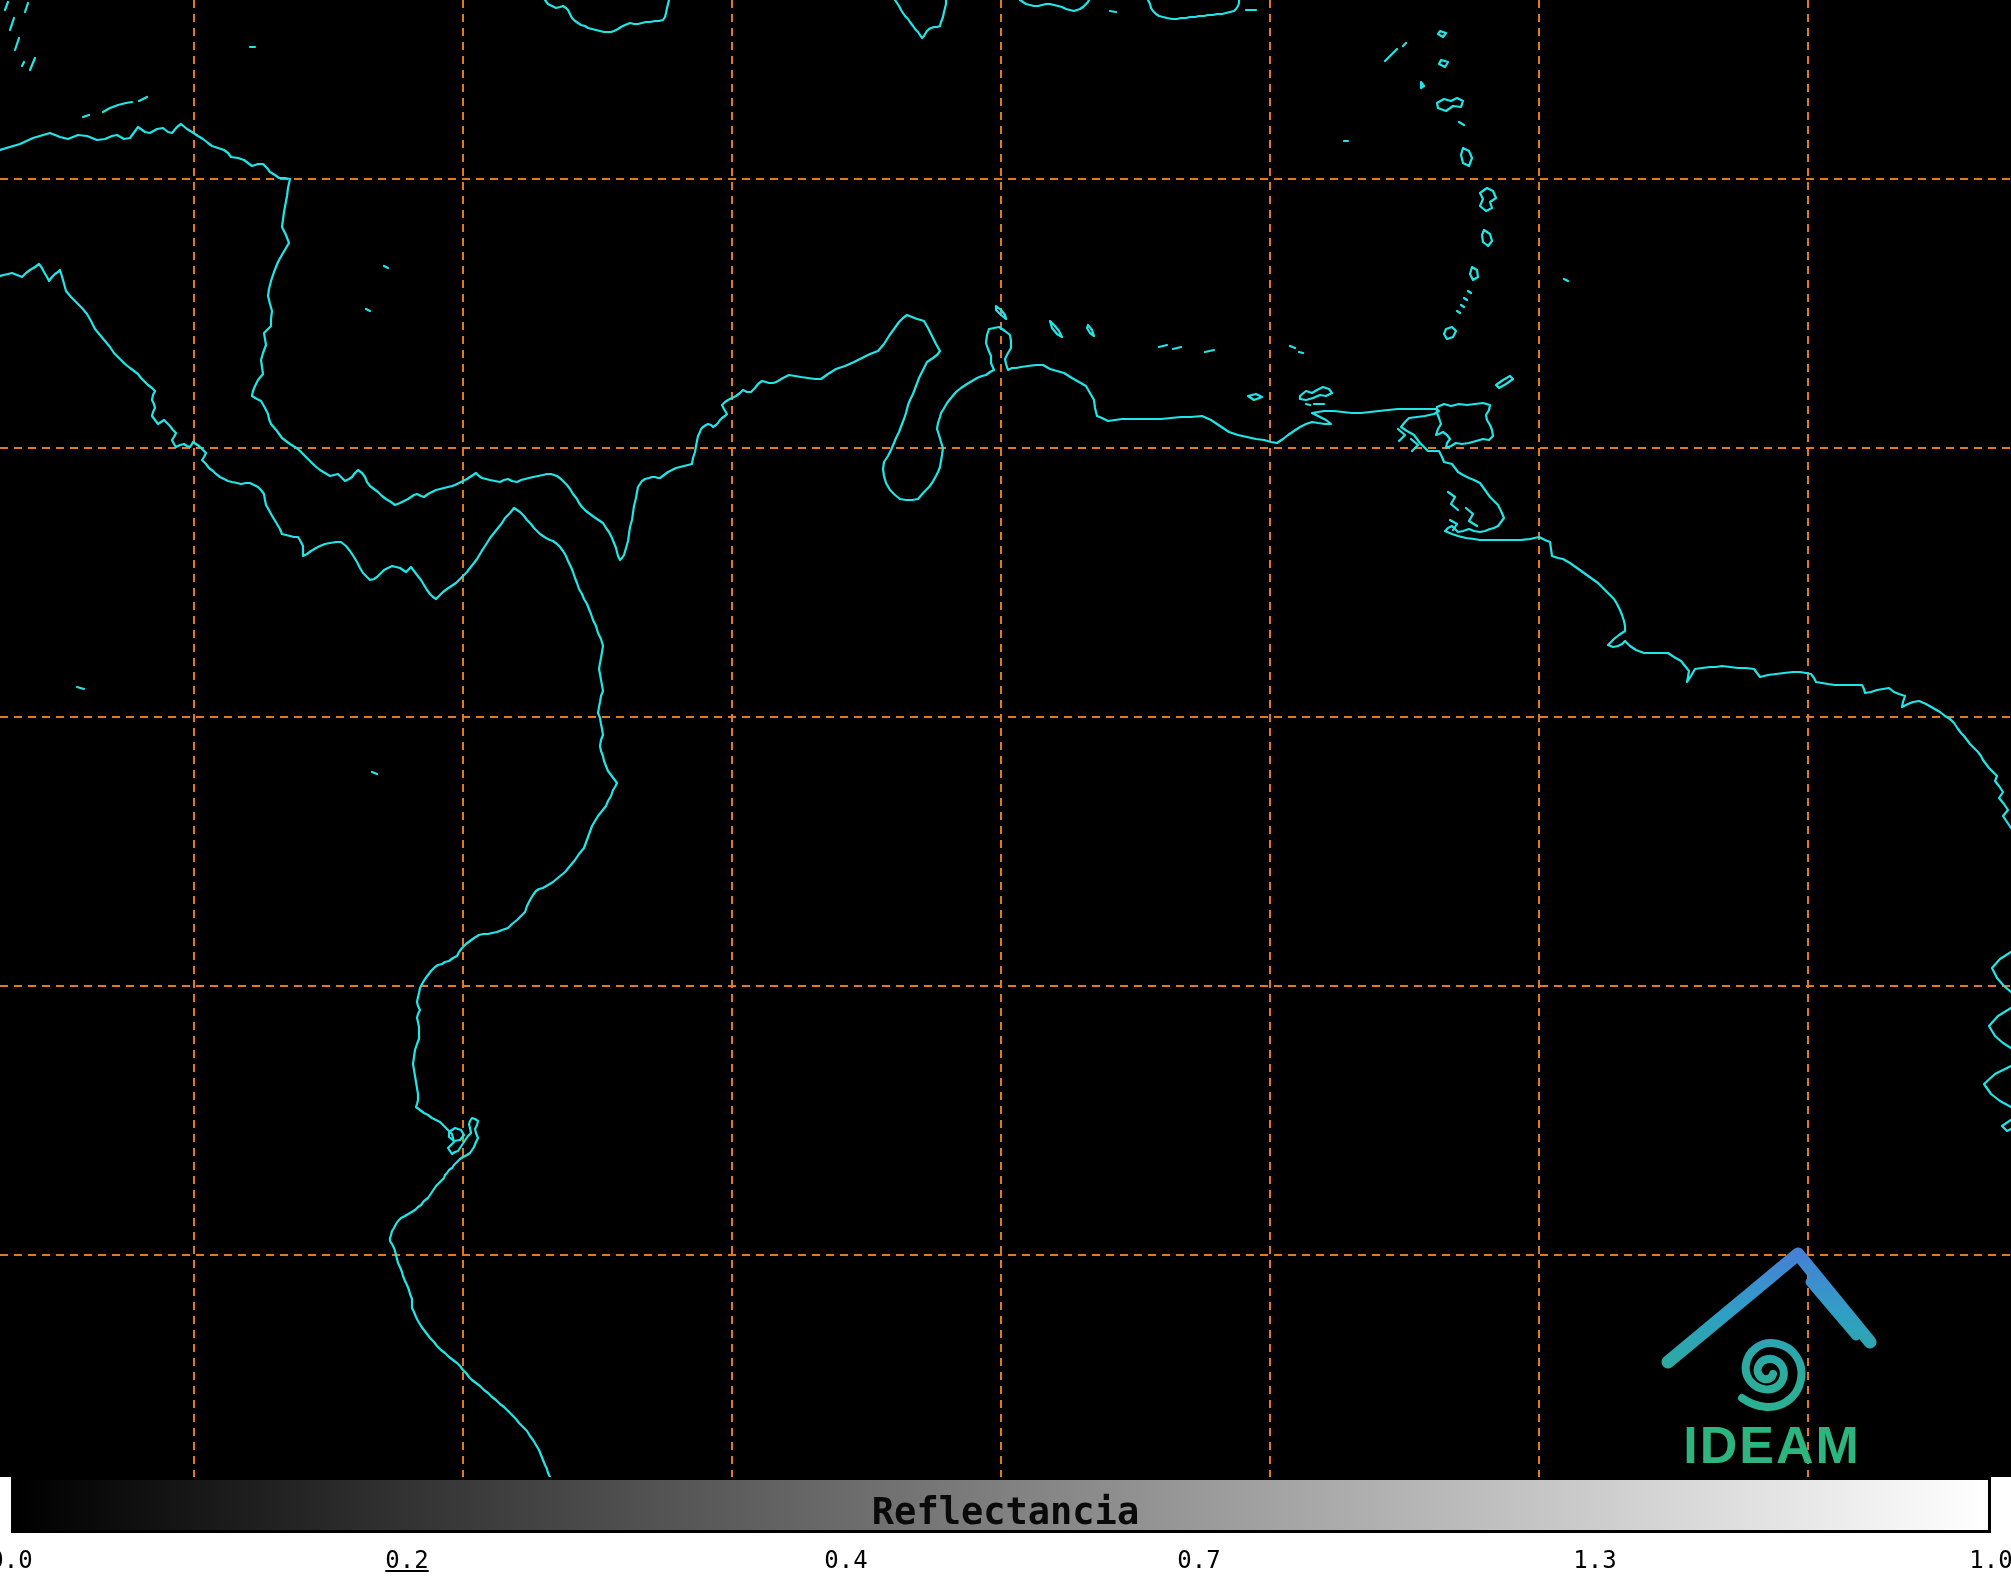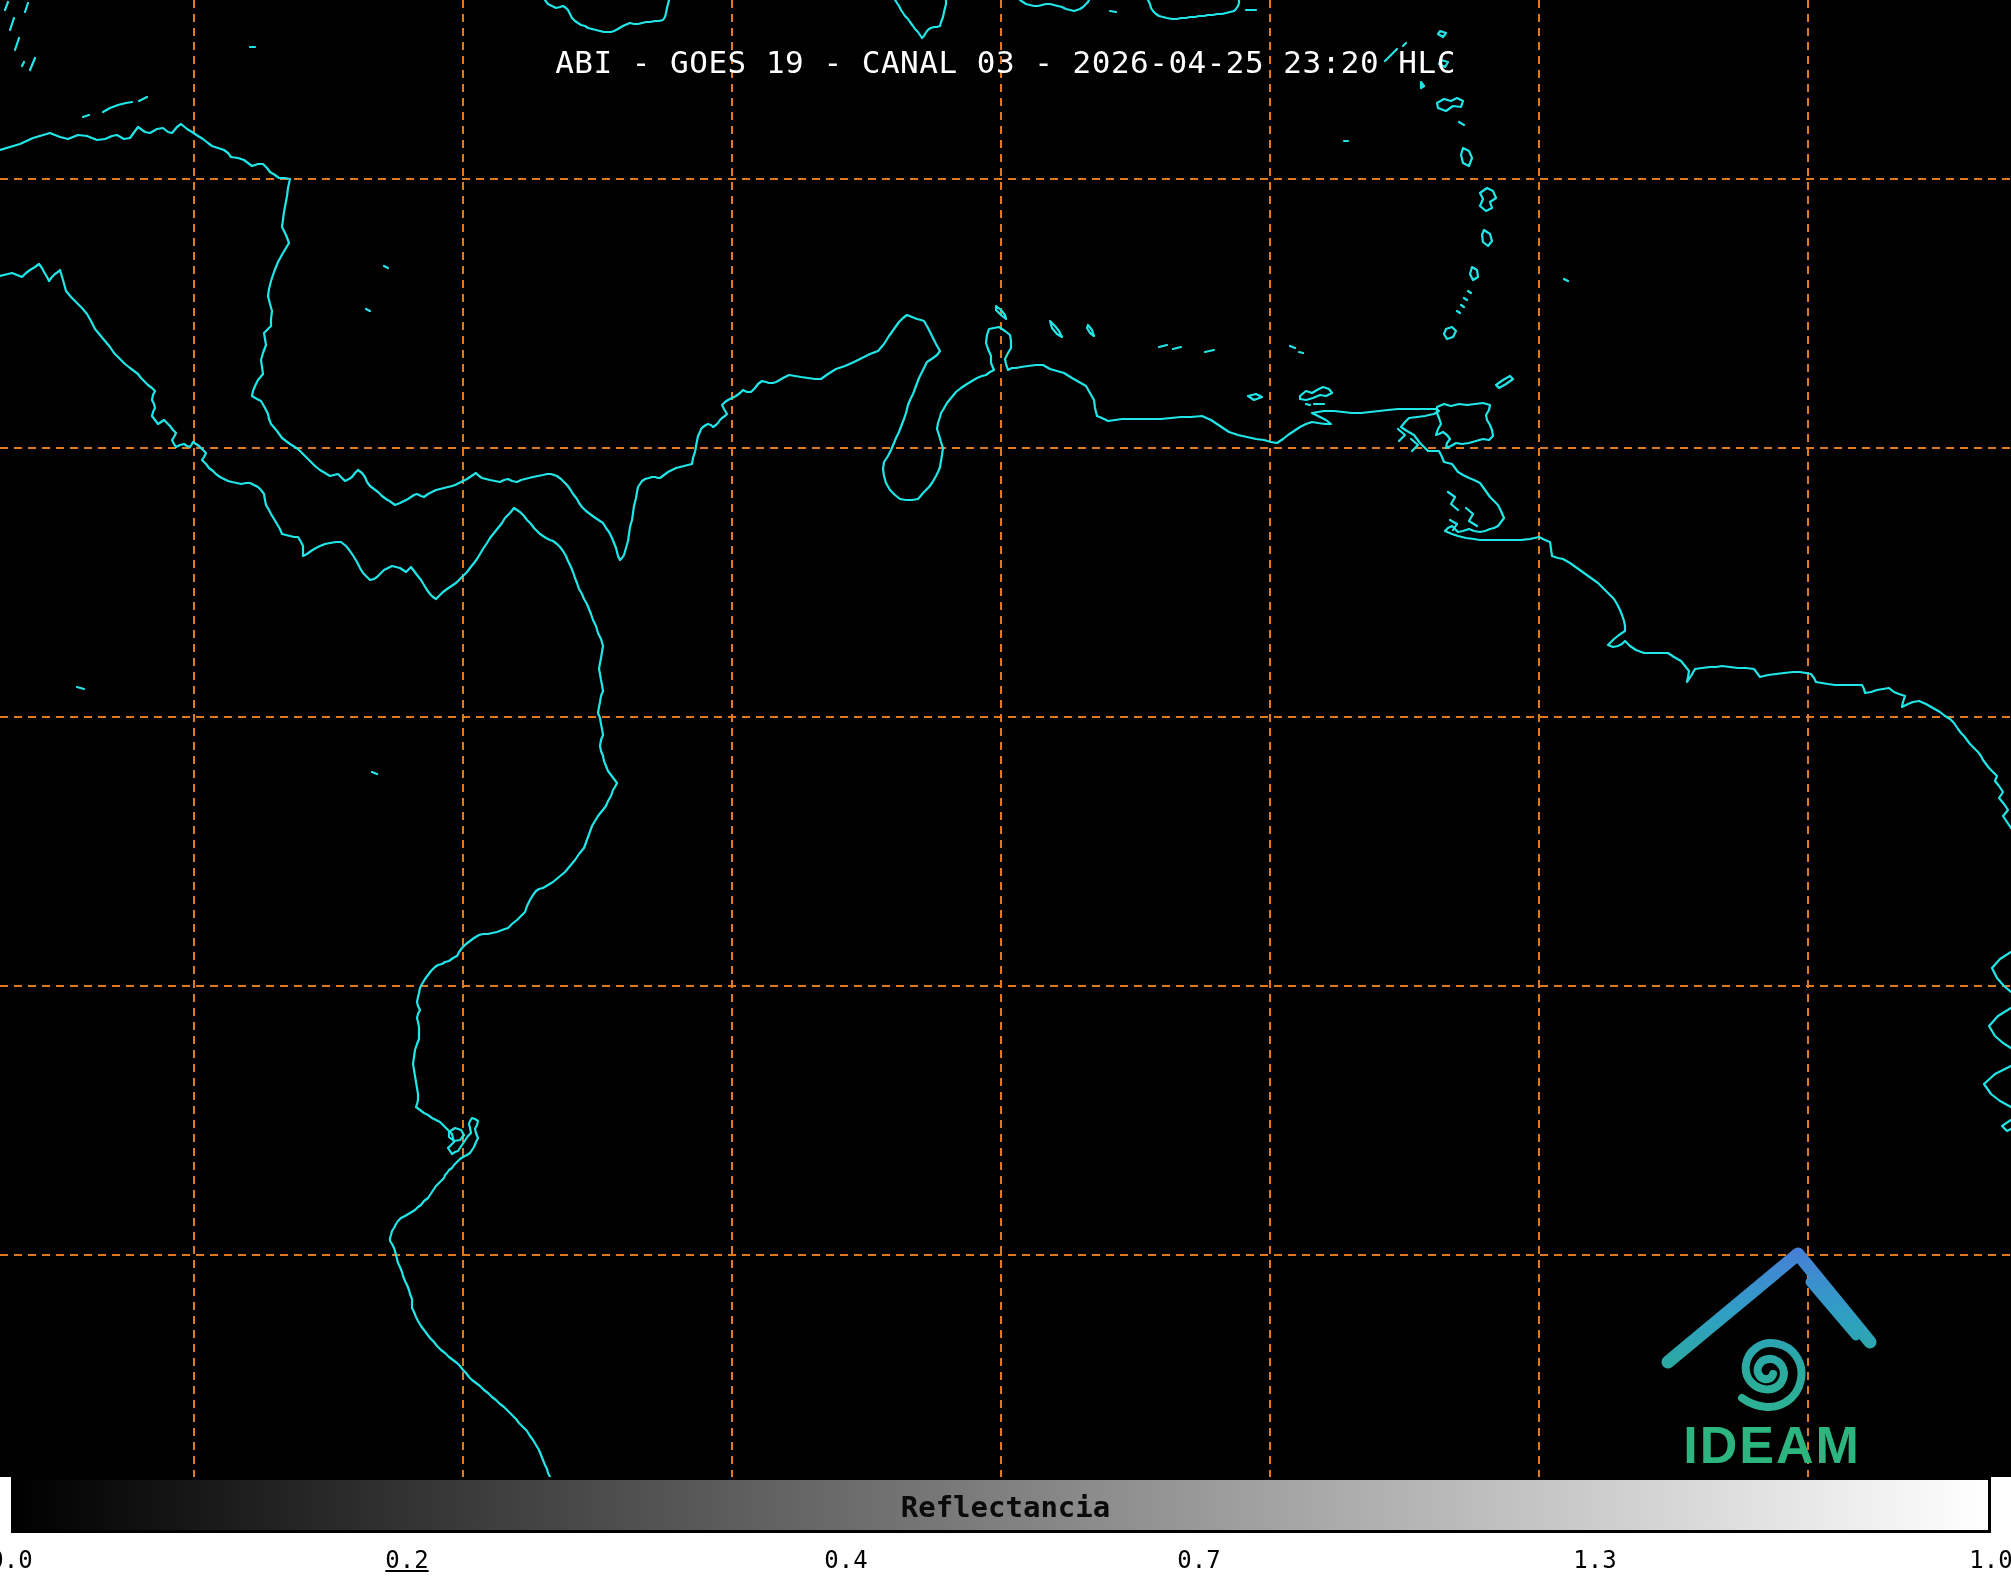--- a/index.html
+++ b/index.html
@@ -7,21 +7,21 @@
        font-family:"DejaVu Sans Mono", monospace;}
   #map-area{position:absolute;left:0;top:0;width:2011px;height:1477px;background:#000;}
   #map-svg{position:absolute;left:0;top:0;}
   #title{position:absolute;left:0;top:44px;width:2011px;text-align:center;
          color:#ffffff;font-size:31px;letter-spacing:0.5px;white-space:pre;}
   #bottom-strip{position:absolute;left:0;top:1477px;width:2011px;height:100px;background:#ffffff;}
   #colorbar{position:absolute;left:11px;top:1477px;width:1980px;height:56px;
             box-sizing:border-box;border:3px solid #000;
             background:linear-gradient(90deg,#000000 0%,#ffffff 100%);}
   #cbar-label{position:absolute;left:0;top:1490px;width:2011px;text-align:center;
-              color:#0a0a0a;font-weight:bold;font-size:29px;}
+              color:#0a0a0a;font-weight:bold;font-size:37px;}
   .tick-label{position:absolute;top:1546px;transform:translateX(-50%);
               color:#000;font-size:24px;white-space:pre;}
   #logo-svg{position:absolute;left:1652px;top:1222px;}
   #logo-text{font-family:"Liberation Sans", sans-serif;font-weight:bold;
              font-size:52px;letter-spacing:2px;}
 </style>
 </head>
 <body>
 
 <div id="map-area">
@@ -52,21 +52,20 @@
         <path d="M 1110 11 L 1116 12 M 1246 10 L 1256 10 M 384 266 L 388 268 M 366 309 L 370 311 M 372 772 L 377 774 M 77 687 L 84 689 M 1344 141 L 1348 141" fill="none" stroke="#20e6e8" stroke-width="2.2" stroke-linejoin="round" stroke-linecap="round"></path>
         <path d="M 1385 61 L 1390 56 L 1394 52 L 1397 49 M 1403 46 L 1406 43 M 1421 82 L 1424 86 L 1421 88 Z M 1440 31 L 1446 33 L 1443 37 L 1438 34 Z M 1441 60 L 1448 62 L 1445 67 L 1439 64 Z M 1437 103 L 1444 99 L 1451 101 L 1457 98 L 1463 101 L 1461 107 L 1453 106 L 1446 111 L 1438 108 Z M 1459 122 L 1464 125 M 1463 148 L 1469 151 L 1472 158 L 1469 166 L 1463 163 L 1461 155 Z M 1480 193 L 1487 188 L 1493 191 L 1496 198 L 1490 202 L 1492 208 L 1486 211 L 1480 206 L 1483 199 Z M 1484 230 L 1490 234 L 1492 241 L 1488 246 L 1483 242 L 1482 235 Z M 1472 267 L 1477 270 L 1478 277 L 1473 280 L 1470 274 Z M 1468 291 L 1471 293 M 1464 298 L 1467 300 M 1461 305 L 1464 307 M 1457 311 L 1460 313 M 1446 329 L 1452 327 L 1456 331 L 1453 337 L 1447 339 L 1444 334 Z M 1564 279 L 1568 281 M 1496 385 L 1503 380 L 1510 376 L 1513 379 L 1506 384 L 1499 388 Z" fill="none" stroke="#20e6e8" stroke-width="2.2" stroke-linejoin="round" stroke-linecap="round"></path>
         <path d="M 1437 407 L 1444 404 L 1451 406 L 1459 404 L 1467 405 L 1475 404 L 1483 403 L 1490 405 L 1489 410 L 1486 415 L 1487 420 L 1490 425 L 1492 430 L 1493 436 L 1489 440 L 1483 439 L 1476 441 L 1469 443 L 1462 444 L 1456 443 L 1451 446 L 1446 448 L 1447 443 L 1450 439 L 1447 435 L 1443 432 L 1439 434 L 1436 435 L 1438 429 L 1441 424 L 1439 418 L 1437 413 Z" fill="none" stroke="#20e6e8" stroke-width="2.2" stroke-linejoin="round" stroke-linecap="round"></path>
         <path d="M 996 306 L 1001 310 L 1005 315 L 1006 319 L 1001 315 L 996 310 Z M 1050 321 L 1055 326 L 1059 331 L 1062 337 L 1057 334 L 1052 328 Z M 1088 325 L 1092 330 L 1094 336 L 1090 333 L 1087 328 Z M 1159 347 L 1167 345 M 1173 349 L 1181 347 M 1205 352 L 1214 350 M 1248 396 L 1256 394 L 1262 397 L 1254 400 Z M 1290 346 L 1295 348 M 1299 352 L 1303 353 M 1300 396 L 1306 391 L 1312 393 L 1317 390 L 1323 387 L 1329 389 L 1332 393 L 1326 396 L 1320 395 L 1313 398 L 1306 400 L 1300 399 Z M 1314 404 L 1324 404 M 1306 404 L 1310 405" fill="none" stroke="#20e6e8" stroke-width="2.2" stroke-linejoin="round" stroke-linecap="round"></path>
         <path d="M 449 1132 L 455 1128 L 461 1130 L 464 1135 L 460 1140 L 454 1141 L 449 1137 Z" fill="none" stroke="#20e6e8" stroke-width="2.2" stroke-linejoin="round" stroke-linecap="round"></path>
         <path d="M 1448 492 L 1455 497 L 1451 504 L 1458 510 M 1466 508 L 1473 514 L 1469 521 L 1477 526 M 1450 520 L 1457 524 L 1453 530 M 1398 429 L 1405 435 L 1399 441 M 1411 439 L 1418 445 L 1412 451" fill="none" stroke="#20e6e8" stroke-width="2.2" stroke-linejoin="round" stroke-linecap="round"></path>
         <path d="M 2011 952 L 2000 959 L 1992 968 L 1997 978 L 2004 986 L 2011 992 M 2011 1008 L 1998 1016 L 1989 1026 L 1995 1036 L 2003 1043 L 2011 1048 M 2011 1066 L 1995 1074 L 1984 1084 L 1991 1094 L 2000 1101 L 2011 1107 M 2011 1120 L 2002 1126 L 2007 1131 L 2011 1129" fill="none" stroke="#20e6e8" stroke-width="2.2" stroke-linejoin="round" stroke-linecap="round"></path>
       </g>
   </svg>
 
-  <div id="title">ABI - GOES 19 - CANAL 03 - 2026-04-25 23:20 HLC</div>
 
   <svg id="logo-svg" width="236" height="258" viewBox="0 0 236 258">
     <defs>
       <linearGradient id="lg" gradientUnits="userSpaceOnUse" x1="118" y1="20" x2="118" y2="245">
         <stop offset="0" stop-color="#4a7bd9"></stop>
         <stop offset="0.32" stop-color="#2f9fc4"></stop>
         <stop offset="0.58" stop-color="#2bab9e"></stop>
         <stop offset="1" stop-color="#2eb97f"></stop>
       </linearGradient>
     </defs>

